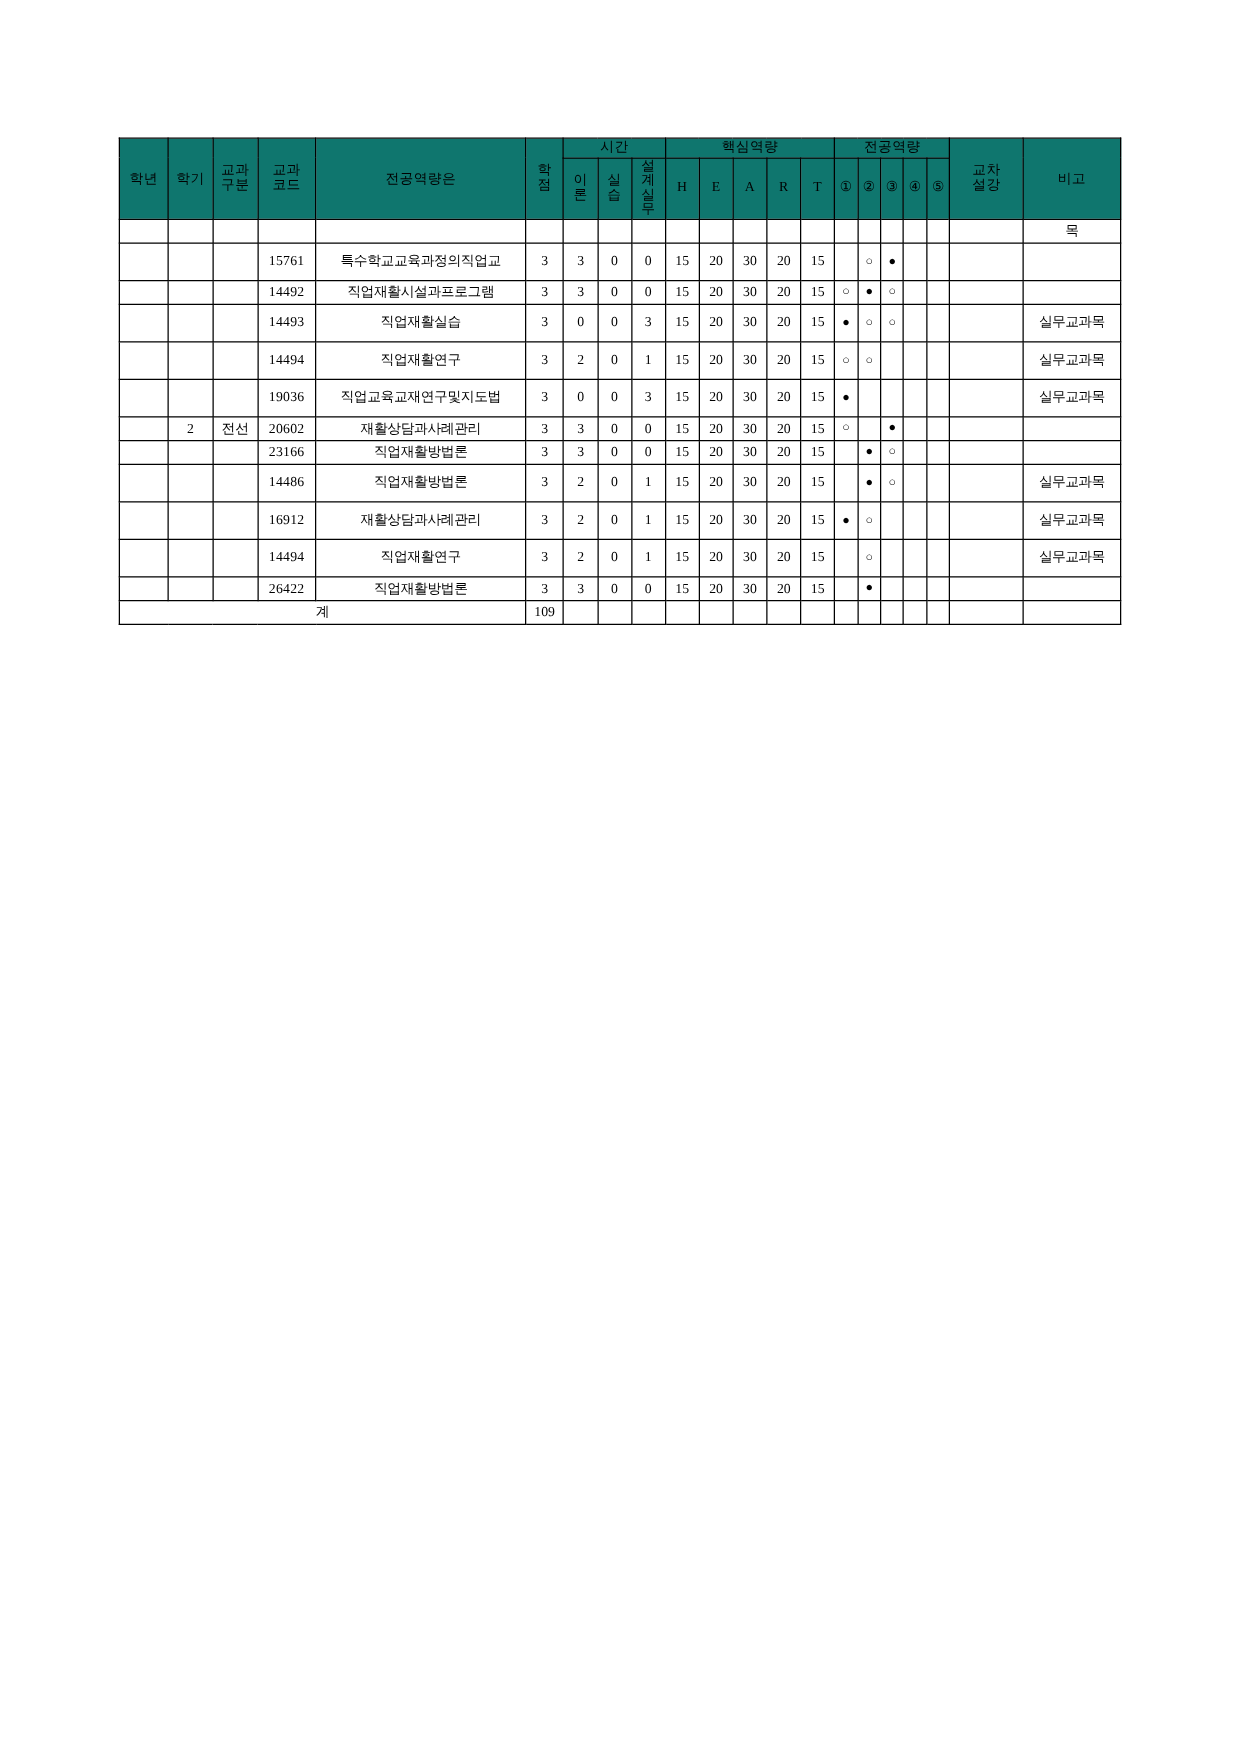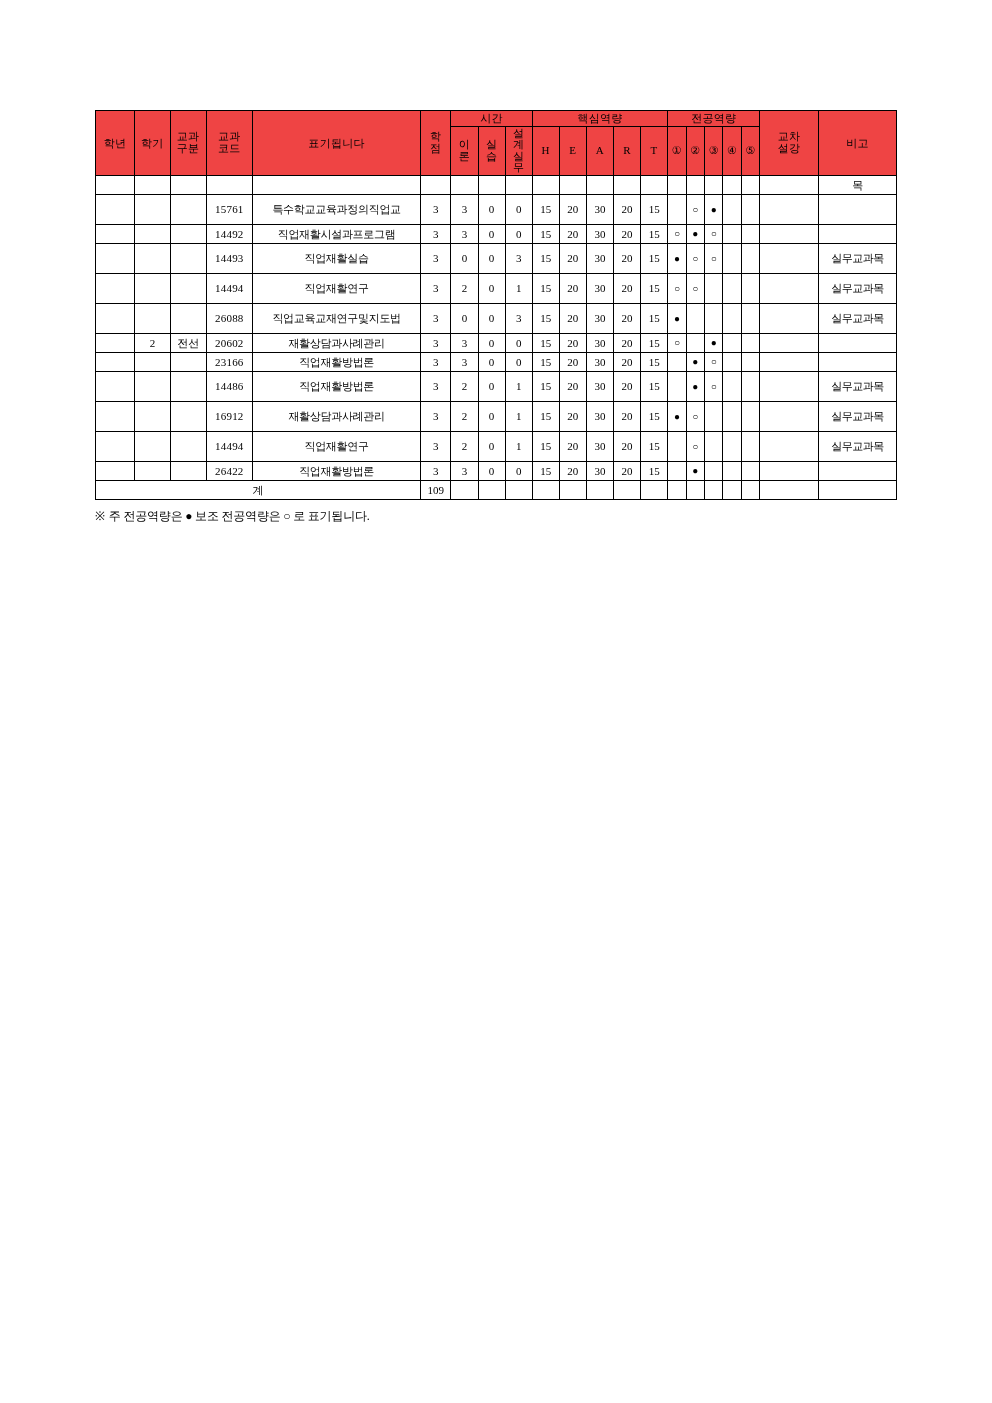--- a/index.html
+++ b/index.html
@@ -29,21 +29,21 @@
   table.curriculum td,
   table.curriculum th {
     border: 1px solid #000000;
     padding: 1px 2px;
     text-align: center;
     vertical-align: middle;
     line-height: 1.15;
     font-weight: normal;
   }
   thead td, thead th {
-    background: #ef4444;
+    background: #0f766e;
     font-weight: bold;
     font-size: 11px;
     letter-spacing: 0.3px;
   }
   .vert-stack {
     display: block;
     line-height: 1.05;
   }
   td.name {
     text-align: left;
@@ -123,21 +123,21 @@
         <th rowspan="2">학년</th>
         <th rowspan="2">학기</th>
         <th rowspan="2">
           <span class="vert-stack">교과</span>
           <span class="vert-stack">구분</span>
         </th>
         <th rowspan="2">
           <span class="vert-stack">교과</span>
           <span class="vert-stack">코드</span>
         </th>
-        <th rowspan="2">표기됩니다</th>
+        <th rowspan="2">전공역량은</th>
         <th rowspan="2">
           <span class="vert-stack">학</span>
           <span class="vert-stack">점</span>
         </th>
         <th colspan="3">시간</th>
         <th colspan="5">핵심역량</th>
         <th colspan="5">전공역량</th>
         <th rowspan="2">
           <span class="vert-stack">교차</span>
           <span class="vert-stack">설강</span>
@@ -282,21 +282,21 @@
           <td class="mark"></td>
           <td class="mark"></td>
           <td class="mark"></td>
           <td></td>
           <td class="note">실무교과목</td>
         </tr>
         <tr class="row-h-tall">
           <td></td>
           <td></td>
           <td></td>
-          <td class="code">26088</td>
+          <td class="code">19036</td>
           <td class="name">직업교육교재연구및지도법</td>
           <td class="num">3</td>
           <td class="num">0</td>
           <td class="num">0</td>
           <td class="num">3</td>
           <td class="num">15</td>
           <td class="num">20</td>
           <td class="num">30</td>
           <td class="num">20</td>
           <td class="num">15</td>
@@ -463,17 +463,14 @@
         <td></td>
         <td></td>
         <td></td>
         <td></td>
         <td></td>
         <td></td>
       </tr>
     </tfoot>
   </table>
 
-  <div class="footnote">
-    <span class="sym">※</span><span>주 전공역량은 ● 보조 전공역량은 ○ 로 표기됩니다.</span>
-  </div>
 
 </div>
 
 </body></html>

